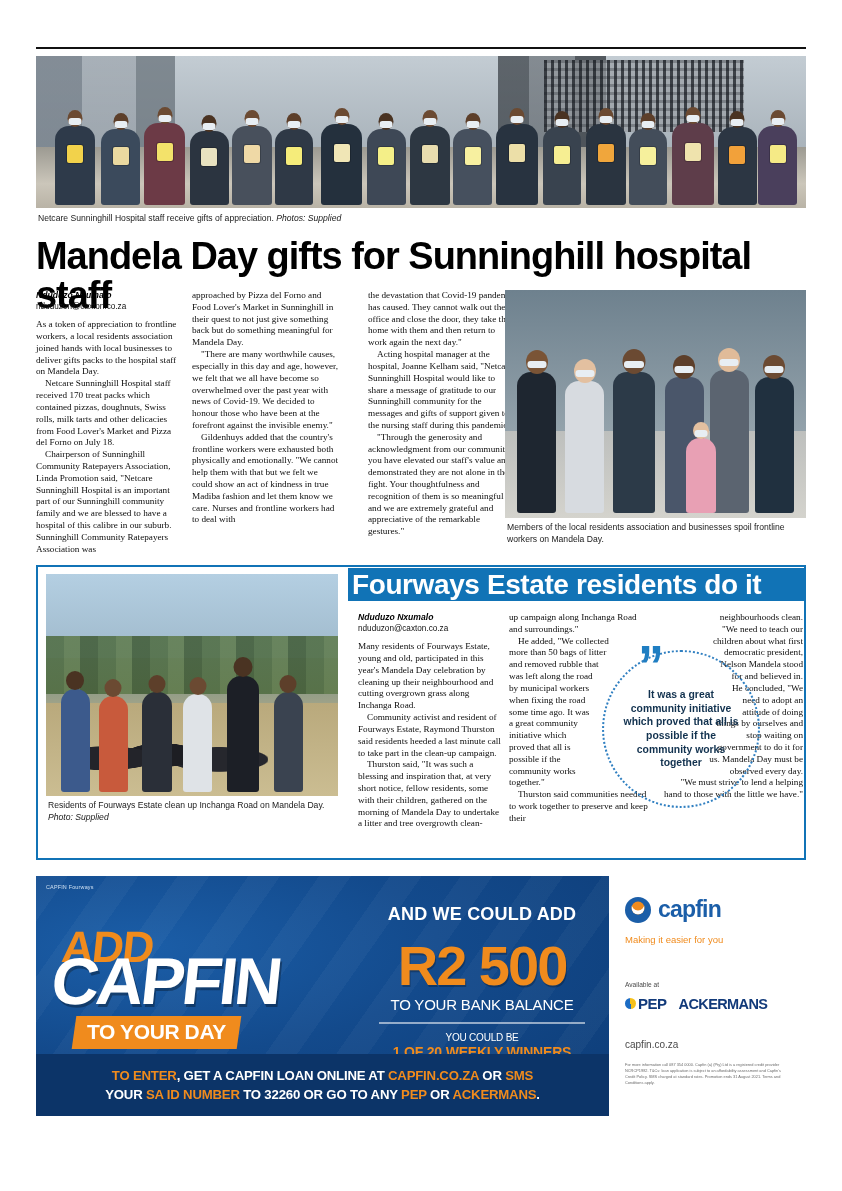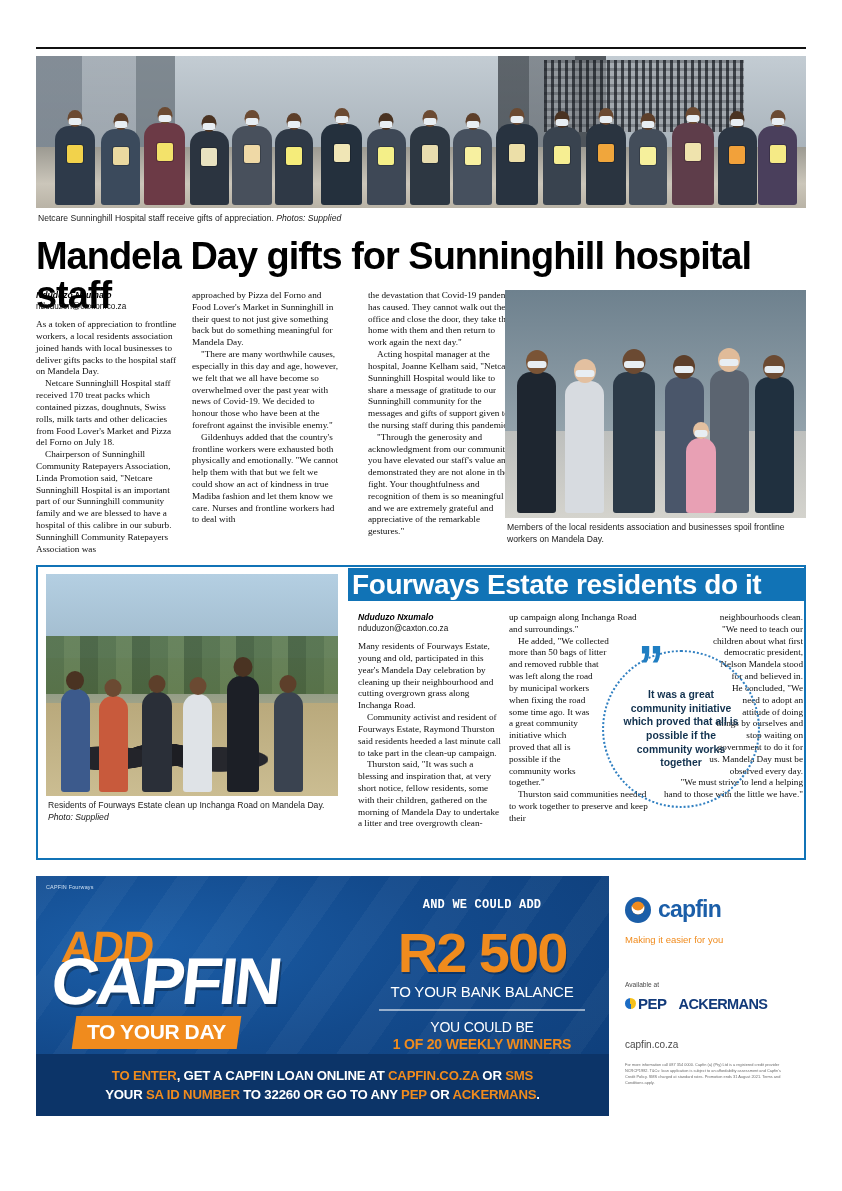--- a/index.html
+++ b/index.html
@@ -221,37 +221,37 @@
     font-family: "Liberation Sans", sans-serif; font-weight: bold;
     font-size: 21px; padding: 4px 13px 5px 13px; letter-spacing: -0.4px;
     transform: skewX(-8deg);
   }
   .ad-today span { display:inline-block; transform: skewX(8deg); }
 
   .ad-right-panel {
     position: absolute; right: 16px; top: 22px; width: 222px; text-align: center;
   }
   .ad-andwe {
-    font-family: Liberation Mono, monospace; font-weight: bold;
-    font-size: 12px; color: #ffffff; letter-spacing: 0.2px;
+    font-family: Liberation Sans, sans-serif; font-weight: bold;
+    font-size: 18px; color: #ffffff; letter-spacing: 0.2px; margin-top: 6px;
   }
   .ad-amount {
     font-family: "Liberation Sans", sans-serif; font-weight: bold;
     font-size: 56px; line-height: 1.0; color: #f08b1d; letter-spacing: -2px;
     margin-top: 13px;
     text-shadow: 1px 2px 0 rgba(0,0,0,.25);
   }
   .ad-tobank {
     font-family: "Liberation Sans", sans-serif;
     font-size: 15px; color: #ffffff; margin-top: 2px; letter-spacing: -0.2px;
   }
   .ad-divider { height: 1.5px; background: rgba(255,255,255,.55); margin: 9px 8px 8px 8px; }
   .ad-couldbe {
     font-family: "Liberation Sans", sans-serif;
-    font-size: 14px; color: #ffffff; letter-spacing: -0.2px;
+    font-size: 10px; color: #ffffff; letter-spacing: -0.2px;
   }
   .ad-winners {
     font-family: "Liberation Sans", sans-serif; font-weight: bold;
     font-size: 14px; color: #f08b1d; letter-spacing: -0.2px; margin-top: 1px;
   }
 
   .ad-bottombar {
     position: absolute; left: 0; bottom: 0; width: 573px; height: 62px;
     background: #0c3468;
     display: flex; flex-direction: column; align-items: center; justify-content: center;

